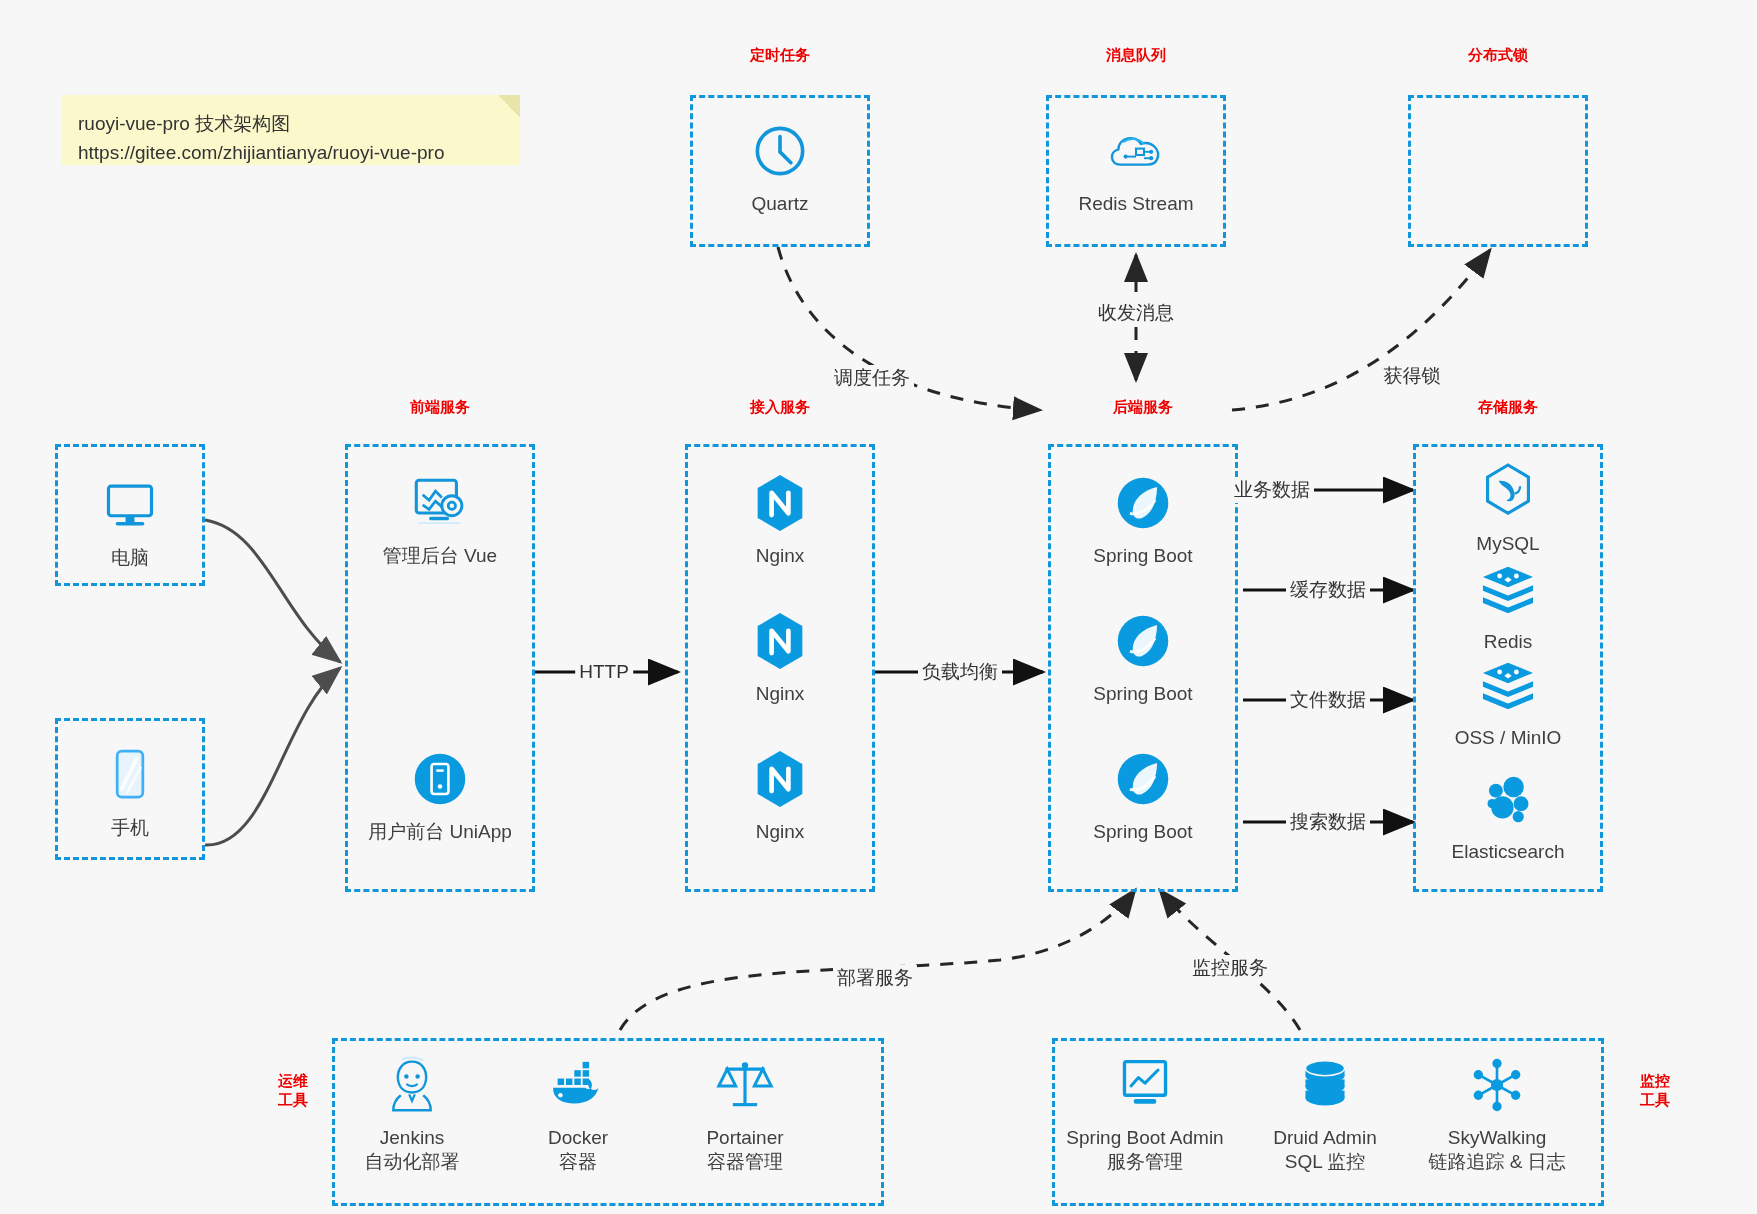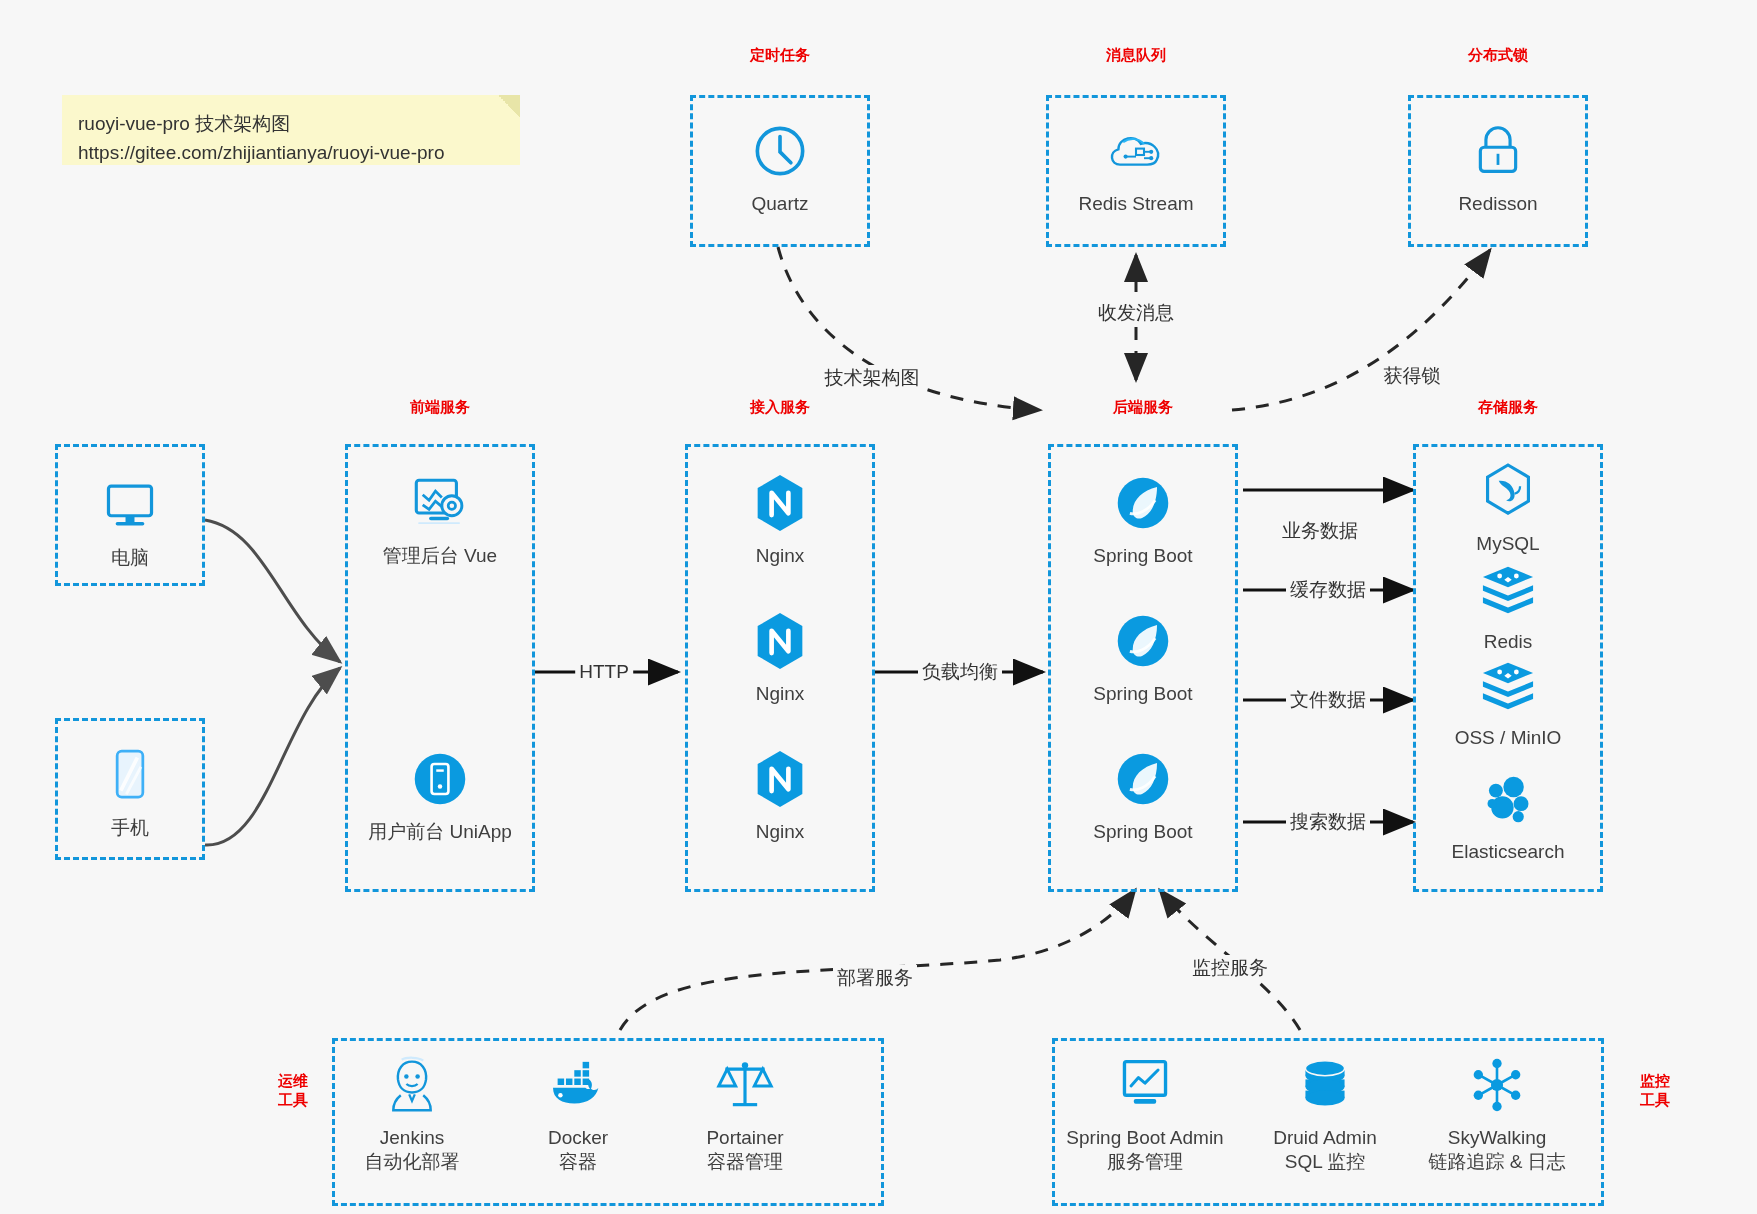--- a/index.html
+++ b/index.html
@@ -139,30 +139,20 @@
         <circle cx="27" cy="36" r="2.6" fill="#1296db"></circle>
         <circle cx="59" cy="30" r="2.6" fill="#1296db"></circle>
         <circle cx="59" cy="38" r="2.6" fill="#1296db"></circle>
       </svg>
     </span>
     <span class="cap">Redis Stream</span>
   </div>
 
   <div class="grp-title" style="left:1408px;top:46px;width:180px;">分布式锁</div>
   <div class="box" style="left:1408px;top:95px;width:180px;height:152px;"></div>
-  <div class="node" style="left:1413px;top:118px;">
-    <span class="ico">
-      <svg width="52" height="56" viewBox="0 0 56 60">
-        <path d="M15 26 L15 18 A13 13 0 0 1 41 18 L41 26" fill="none" stroke="#1296db" stroke-width="3.4"></path>
-        <rect x="9" y="26" width="38" height="26" rx="4" fill="none" stroke="#1296db" stroke-width="3.4"></rect>
-        <line x1="28" y1="33" x2="28" y2="45" stroke="#1296db" stroke-width="3"></line>
-      </svg>
-    </span>
-    <span class="cap">Redisson</span>
-  </div>
 
   <div class="box" style="left:55px;top:444px;width:150px;height:142px;"></div>
   <div class="node" style="left:45px;top:472px;">
     <span class="ico">
       <svg width="58" height="52" viewBox="0 0 64 58">
         <rect x="8" y="8" width="48" height="33" rx="3" fill="none" stroke="#1296db" stroke-width="3.6"></rect>
         <rect x="27" y="41" width="10" height="7" fill="#1296db"></rect>
         <rect x="16" y="48" width="32" height="4" rx="2" fill="#1296db"></rect>
       </svg>
     </span>
@@ -443,28 +433,28 @@
         <circle cx="10" cy="19" r="5" fill="#0a9ae0"></circle>
         <circle cx="50" cy="19" r="5" fill="#0a9ae0"></circle>
         <circle cx="10" cy="41" r="5" fill="#0a9ae0"></circle>
         <circle cx="50" cy="41" r="5" fill="#0a9ae0"></circle>
       </svg>
     </span>
     <span class="cap">SkyWalking</span>
     <span class="cap2">链路追踪 &amp; 日志</span>
   </div>
 
-  <div class="elabel" style="left:872px;top:378px;">技术架构图</div>
+  <div class="elabel" style="left:872px;top:378px;">调度任务</div>
   <div class="elabel" style="left:1136px;top:313px;">收发消息</div>
   <div class="elabel" style="left:1412px;top:376px;">获得锁</div>
 
   <div class="elabel" style="left:604px;top:672px;">HTTP</div>
   <div class="elabel" style="left:960px;top:672px;">负载均衡</div>
 
-  <div class="elabel" style="left:1320px;top:490px;margin-top:41px;">业务数据</div>
+  <div class="elabel" style="left:1272px;top:490px;">业务数据</div>
   <div class="elabel" style="left:1328px;top:590px;">缓存数据</div>
   <div class="elabel" style="left:1328px;top:700px;">文件数据</div>
   <div class="elabel" style="left:1328px;top:822px;">搜索数据</div>
 
   <div class="elabel" style="left:875px;top:978px;">部署服务</div>
   <div class="elabel" style="left:1230px;top:968px;">监控服务</div>
 
 </div>
 
 </body></html>

